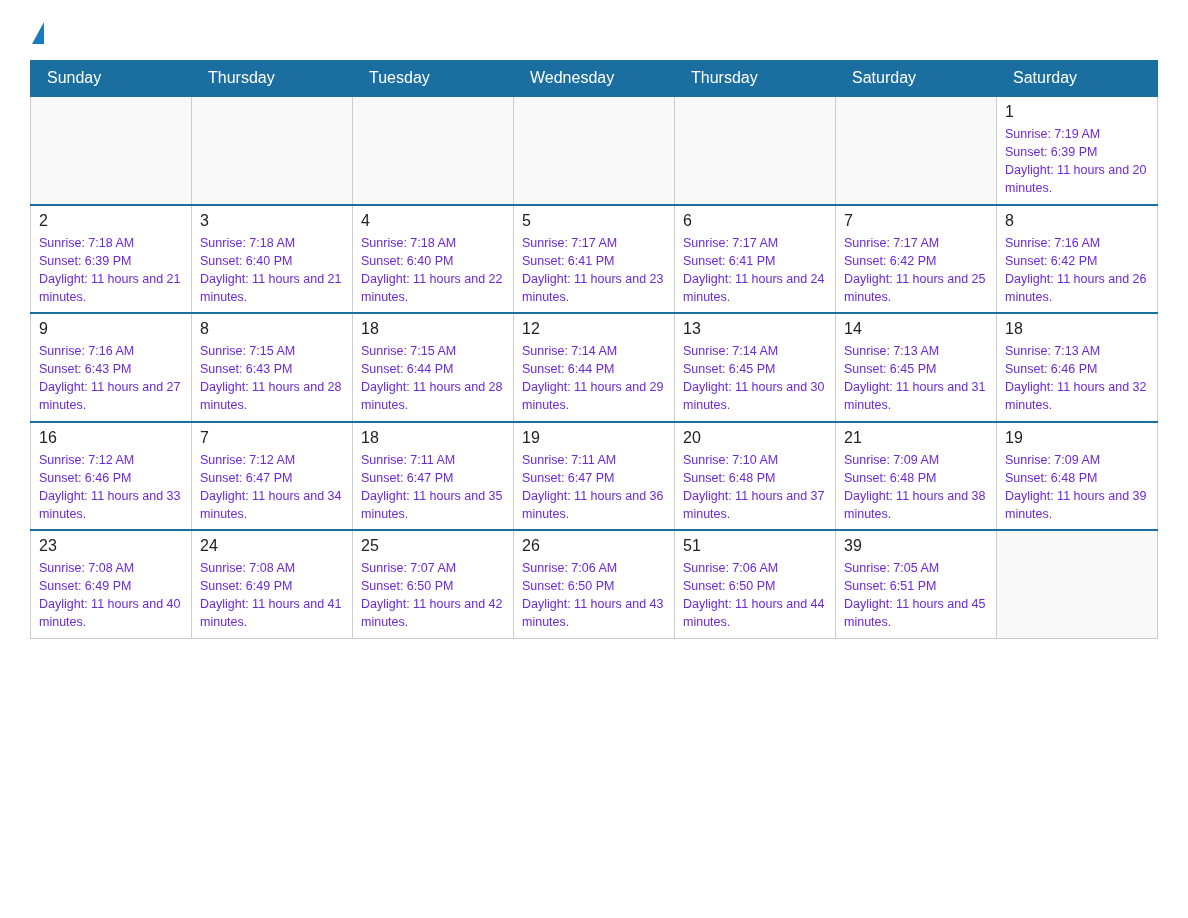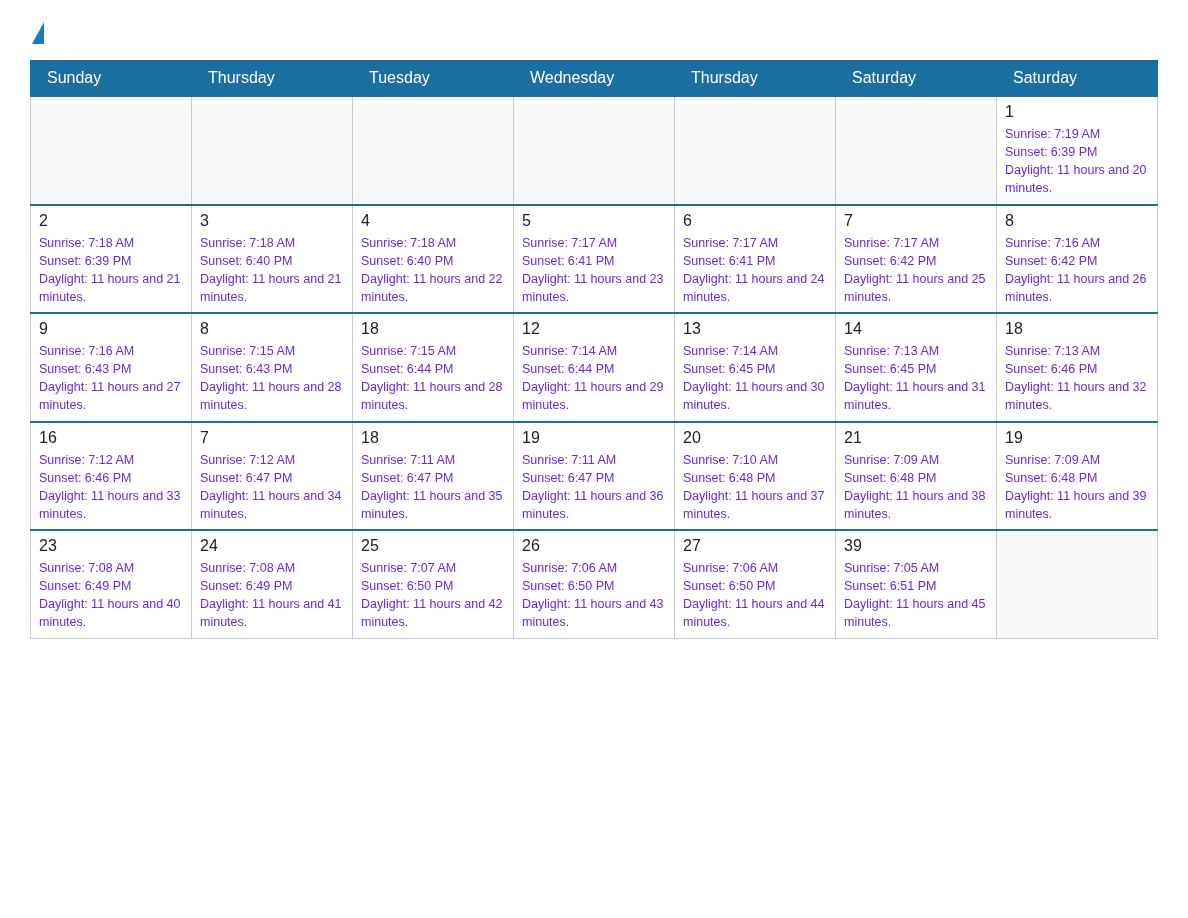--- a/index.html
+++ b/index.html
@@ -164,18 +164,18 @@
         <td><span class="day-number">19</span><span class="day-info">Sunrise: 7:11 AM<br>Sunset: 6:47 PM<br>Daylight: 11 hours and 36 minutes.</span></td>
         <td><span class="day-number">20</span><span class="day-info">Sunrise: 7:10 AM<br>Sunset: 6:48 PM<br>Daylight: 11 hours and 37 minutes.</span></td>
         <td><span class="day-number">21</span><span class="day-info">Sunrise: 7:09 AM<br>Sunset: 6:48 PM<br>Daylight: 11 hours and 38 minutes.</span></td>
         <td><span class="day-number">19</span><span class="day-info">Sunrise: 7:09 AM<br>Sunset: 6:48 PM<br>Daylight: 11 hours and 39 minutes.</span></td>
       </tr>
       <tr>
         <td><span class="day-number">23</span><span class="day-info">Sunrise: 7:08 AM<br>Sunset: 6:49 PM<br>Daylight: 11 hours and 40 minutes.</span></td>
         <td><span class="day-number">24</span><span class="day-info">Sunrise: 7:08 AM<br>Sunset: 6:49 PM<br>Daylight: 11 hours and 41 minutes.</span></td>
         <td><span class="day-number">25</span><span class="day-info">Sunrise: 7:07 AM<br>Sunset: 6:50 PM<br>Daylight: 11 hours and 42 minutes.</span></td>
         <td><span class="day-number">26</span><span class="day-info">Sunrise: 7:06 AM<br>Sunset: 6:50 PM<br>Daylight: 11 hours and 43 minutes.</span></td>
-        <td><span class="day-number">27</span><span class="day-info">Sunrise: 7:06 AM<br>Sunset: 6:50 PM<br>Daylight: 11 hours and 44 minutes.</span></td>
+        <td><span class="day-number">51</span><span class="day-info">Sunrise: 7:06 AM<br>Sunset: 6:50 PM<br>Daylight: 11 hours and 44 minutes.</span></td>
         <td><span class="day-number">39</span><span class="day-info">Sunrise: 7:05 AM<br>Sunset: 6:51 PM<br>Daylight: 11 hours and 45 minutes.</span></td>
         <td class="empty-cell">&nbsp;</td>
       </tr>
     </tbody>
 </table>
 
 </body></html>

